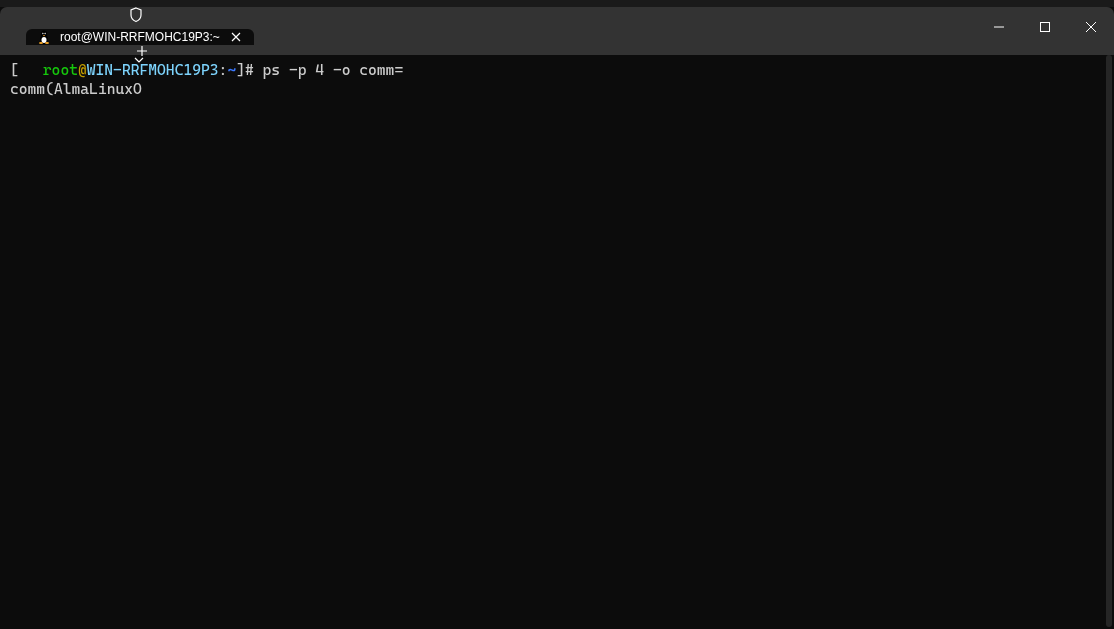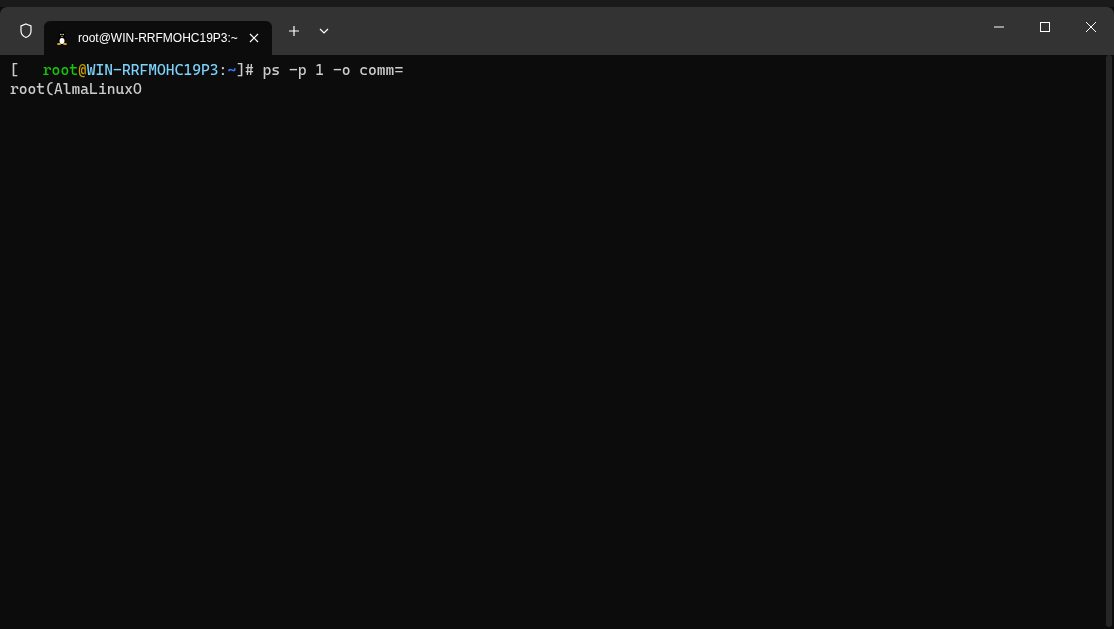--- a/index.html
+++ b/index.html
@@ -18,21 +18,22 @@
       align-items: center;
       position: relative;
       border-top-left-radius: 7px;
       border-top-right-radius: 7px;
       margin-top: 7px;
     }
     .titlebar-left {
       display: flex;
       align-items: center;
       height: 100%;
-      padding-left: 16px;
+      padding-left: 24px;
+      flex-direction: column;
     }
     .shield-icon {
       width: 20px;
       height: 20px;
       display: flex;
       align-items: center;
       justify-content: center;
       margin-right: 6px;
     }
     .tab {
@@ -216,19 +217,19 @@
     </div>
     <div class="win-btn">
       <svg width="10" height="10" viewBox="0 0 10 10">
         <path d="M0 0 L10 10 M10 0 L0 10" stroke="#ffffff" stroke-width="1"></path>
       </svg>
     </div>
   </div>
 </div>
 
 <div class="terminal-content">
-  <div class="term-line"><span class="bracket">[</span><span class="user">root</span><span class="at">@</span><span class="host">WIN-RRFMOHC19P3</span><span class="colon">:</span><span class="path">~</span><span class="bracket">]</span><span class="hash"># </span><span class="cmd">ps -p 1 -o comm=</span></div>
-  <div class="term-line output">root(AlmaLinuxO</div>
+  <div class="term-line"><span class="bracket">[</span><span class="user">root</span><span class="at">@</span><span class="host">WIN-RRFMOHC19P3</span><span class="colon">:</span><span class="path">~</span><span class="bracket">]</span><span class="hash"># </span><span class="cmd">ps -p 4 -o comm=</span></div>
+  <div class="term-line output">comm(AlmaLinuxO</div>
 </div>
 
 <div class="scrollbar">
   <div class="scrollbar-thumb"></div>
 </div>
 
 </body></html>

